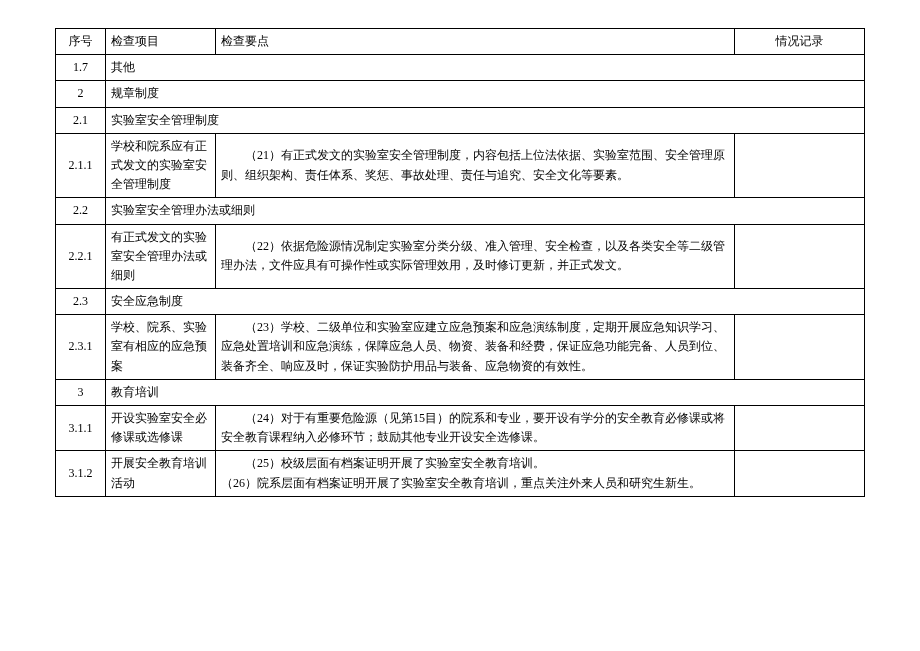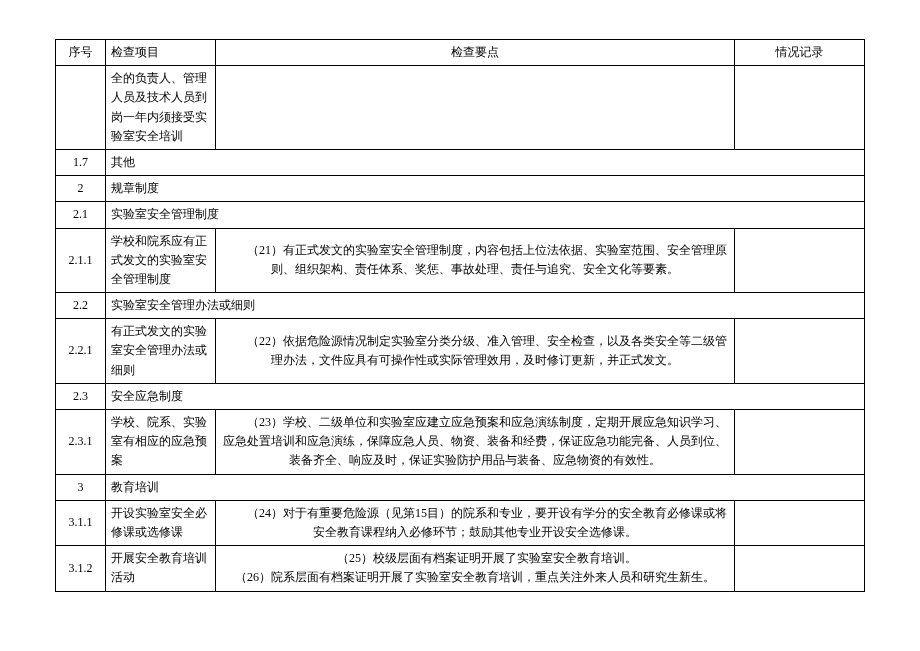--- a/index.html
+++ b/index.html
@@ -1,47 +1,41 @@
 <!DOCTYPE html>
 <html><head>
   <meta charset="utf-8">
   <style>
     * { box-sizing: border-box; margin: 0; padding: 0; }
     body { background: #fff; font-family: "SimSun", "宋体", serif; font-size: 12px; color: #000; }
-    .page { width: 920px; height: 651px; background: #fff; position: relative; padding: 39px 55px 40px 55px; }
+    .page { width: 920px; height: 651px; background: #fff; position: relative; padding: 28px 55px 40px 55px; }
     table { border-collapse: collapse; width: 100%; table-layout: fixed; }
     td, th { border: 1px solid #000; padding: 3px 5px; vertical-align: middle; line-height: 1.6; }
     th { font-weight: normal; text-align: center; }
     .col-seq { width: 50px; text-align: center; }
     .col-item { width: 110px; text-align: left; }
-    .col-point { width: auto; text-align: center; }
+    .col-point { width: auto; text-align: left; }
     .col-rec { width: 130px; margin-top: 38px; }
     .left { text-align: left; }
     .indent { text-indent: 2em; }
   </style>
 </head>
 <body>
 
 <div class="page">
   <table>
     <thead>
       <tr>
         <th class="col-seq">序号</th>
         <th class="col-item">检查项目</th>
         <th class="col-point">检查要点</th>
         <th class="col-rec">情况记录</th>
       </tr>
     </thead>
     <tbody id="tb">
-        <tr>
-          <td class="col-seq"></td>
-          <td class="col-item left">全的负责人、管理人员及技术人员到岗一年内须接受实验室安全培训</td>
-          <td class="col-point indent" style="white-space: pre-line;"></td>
-          <td class="col-rec"></td>
-        </tr>
         <tr>
           <td class="col-seq">1.7</td>
           <td colspan="3" class="left">其他</td>
         </tr>
         <tr>
           <td class="col-seq">2</td>
           <td colspan="3" class="left">规章制度</td>
         </tr>
         <tr>
           <td class="col-seq">2.1</td>

